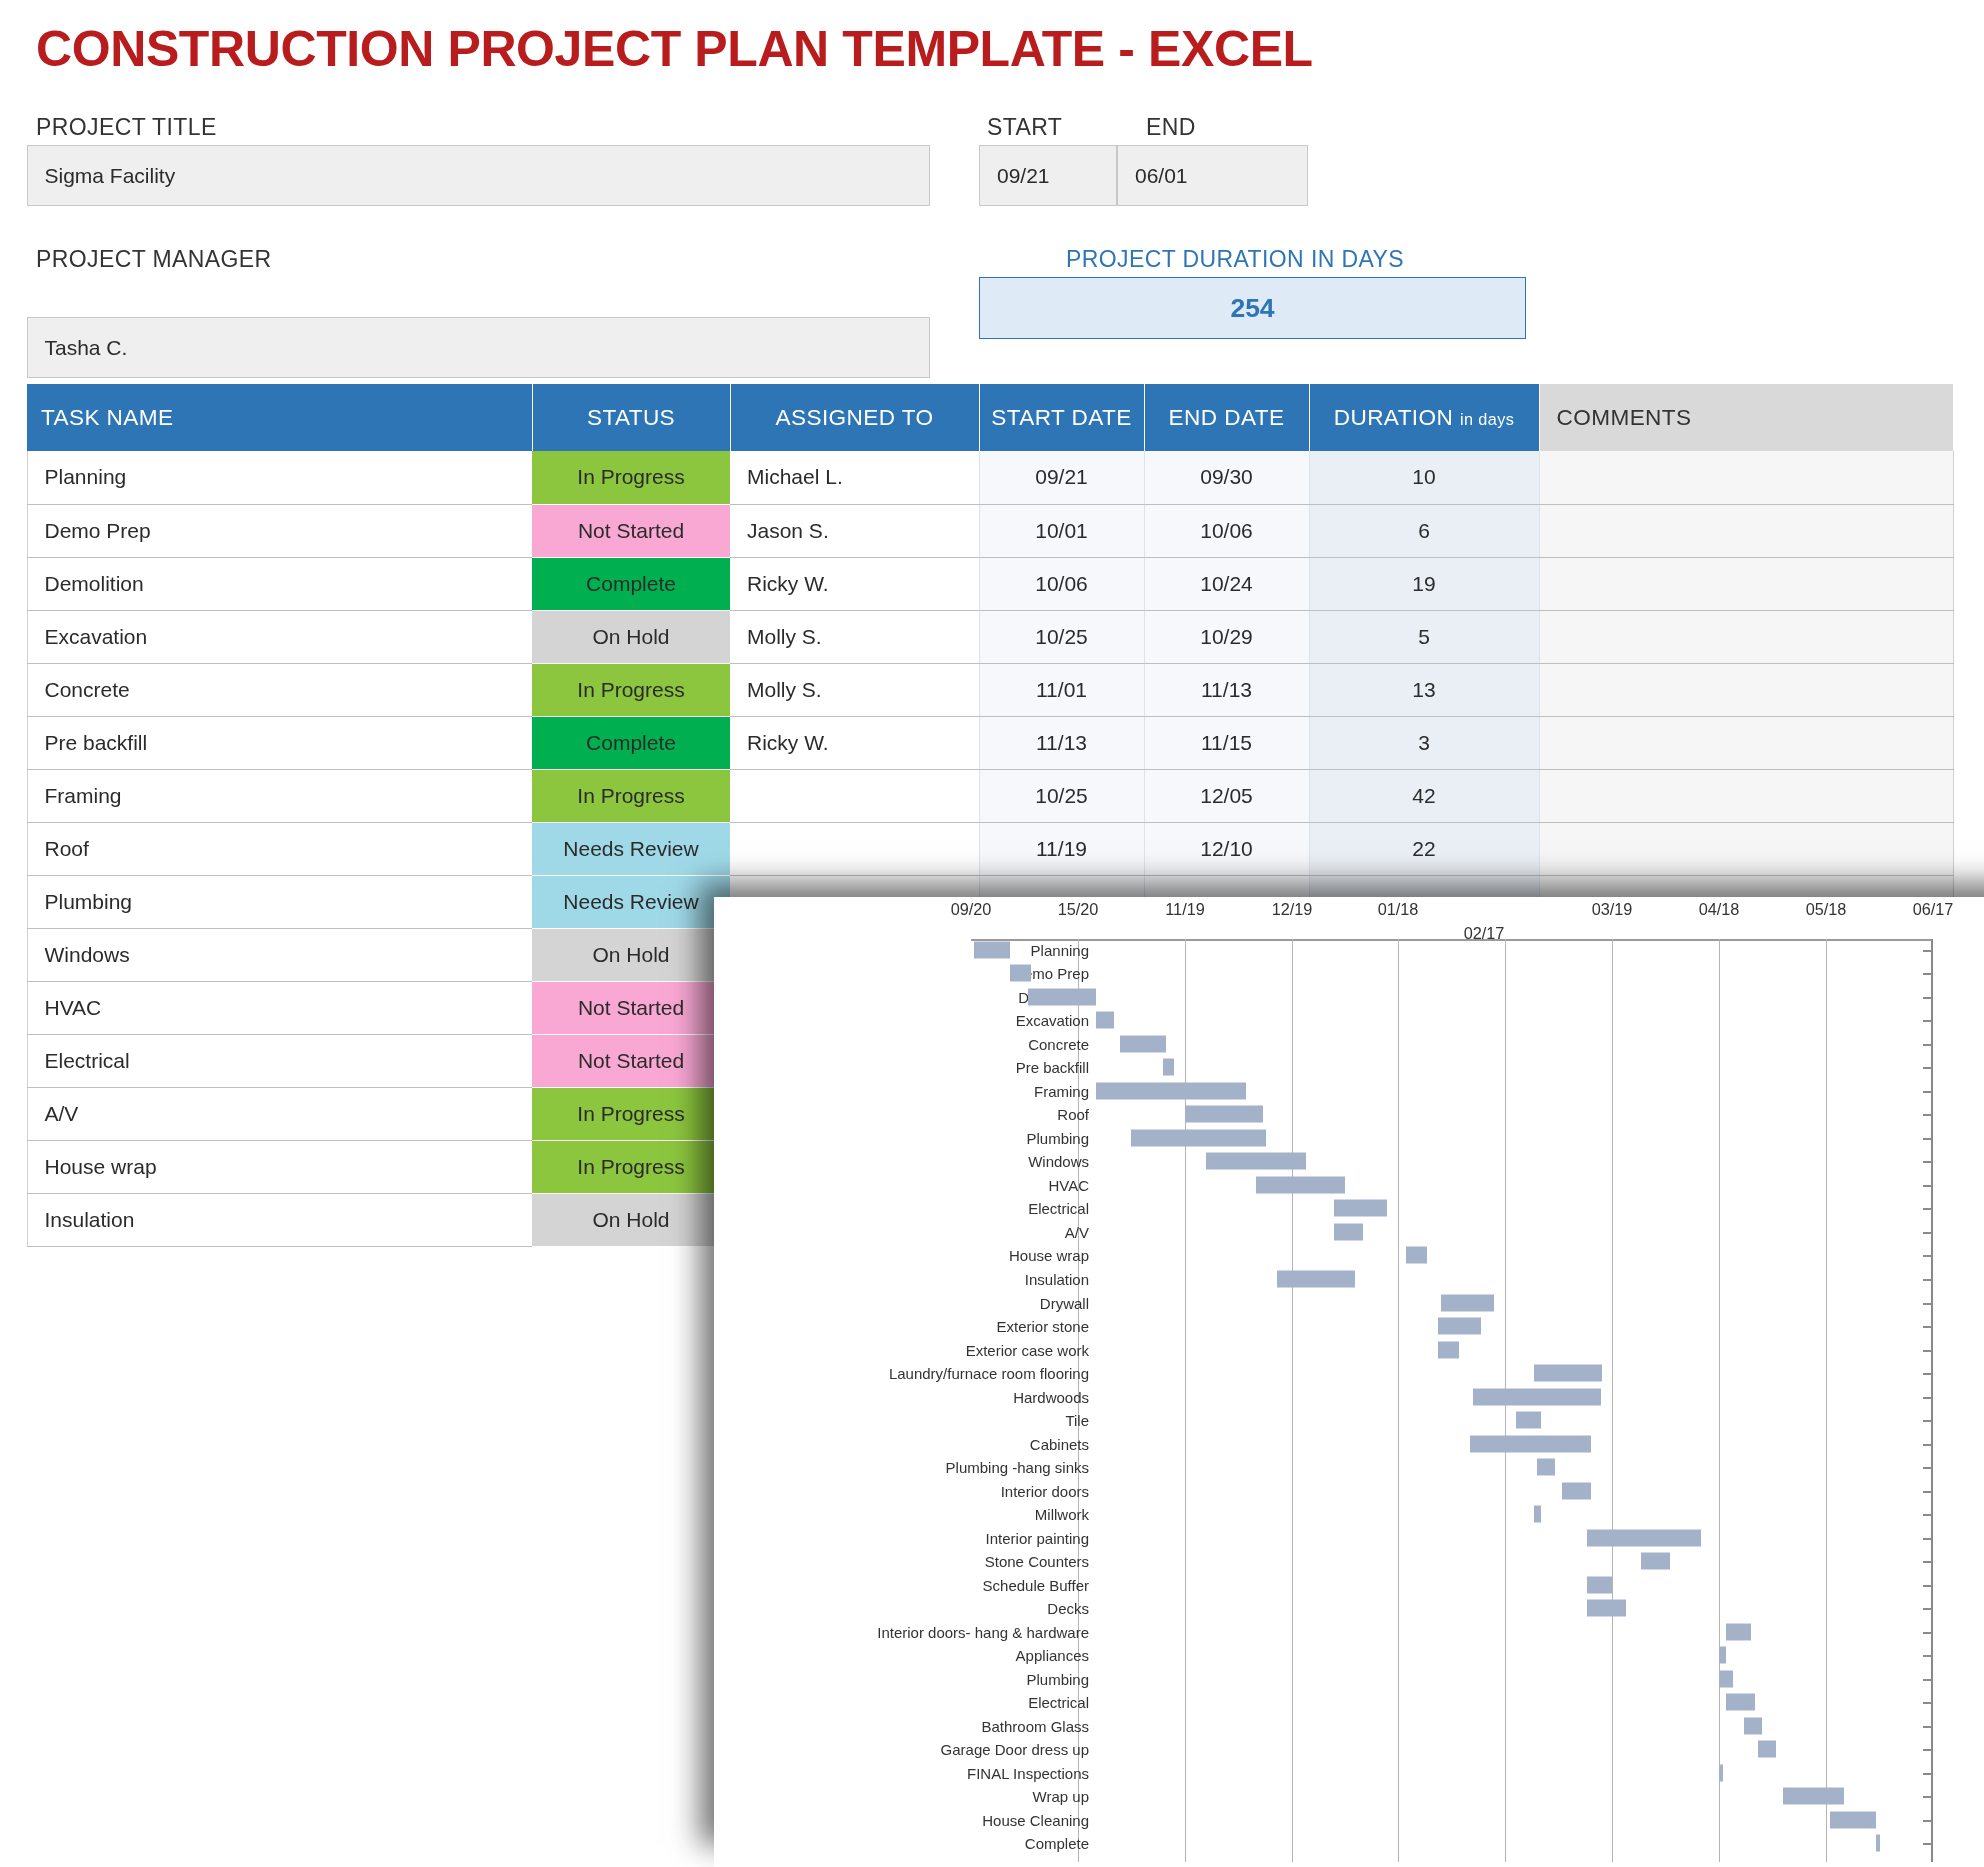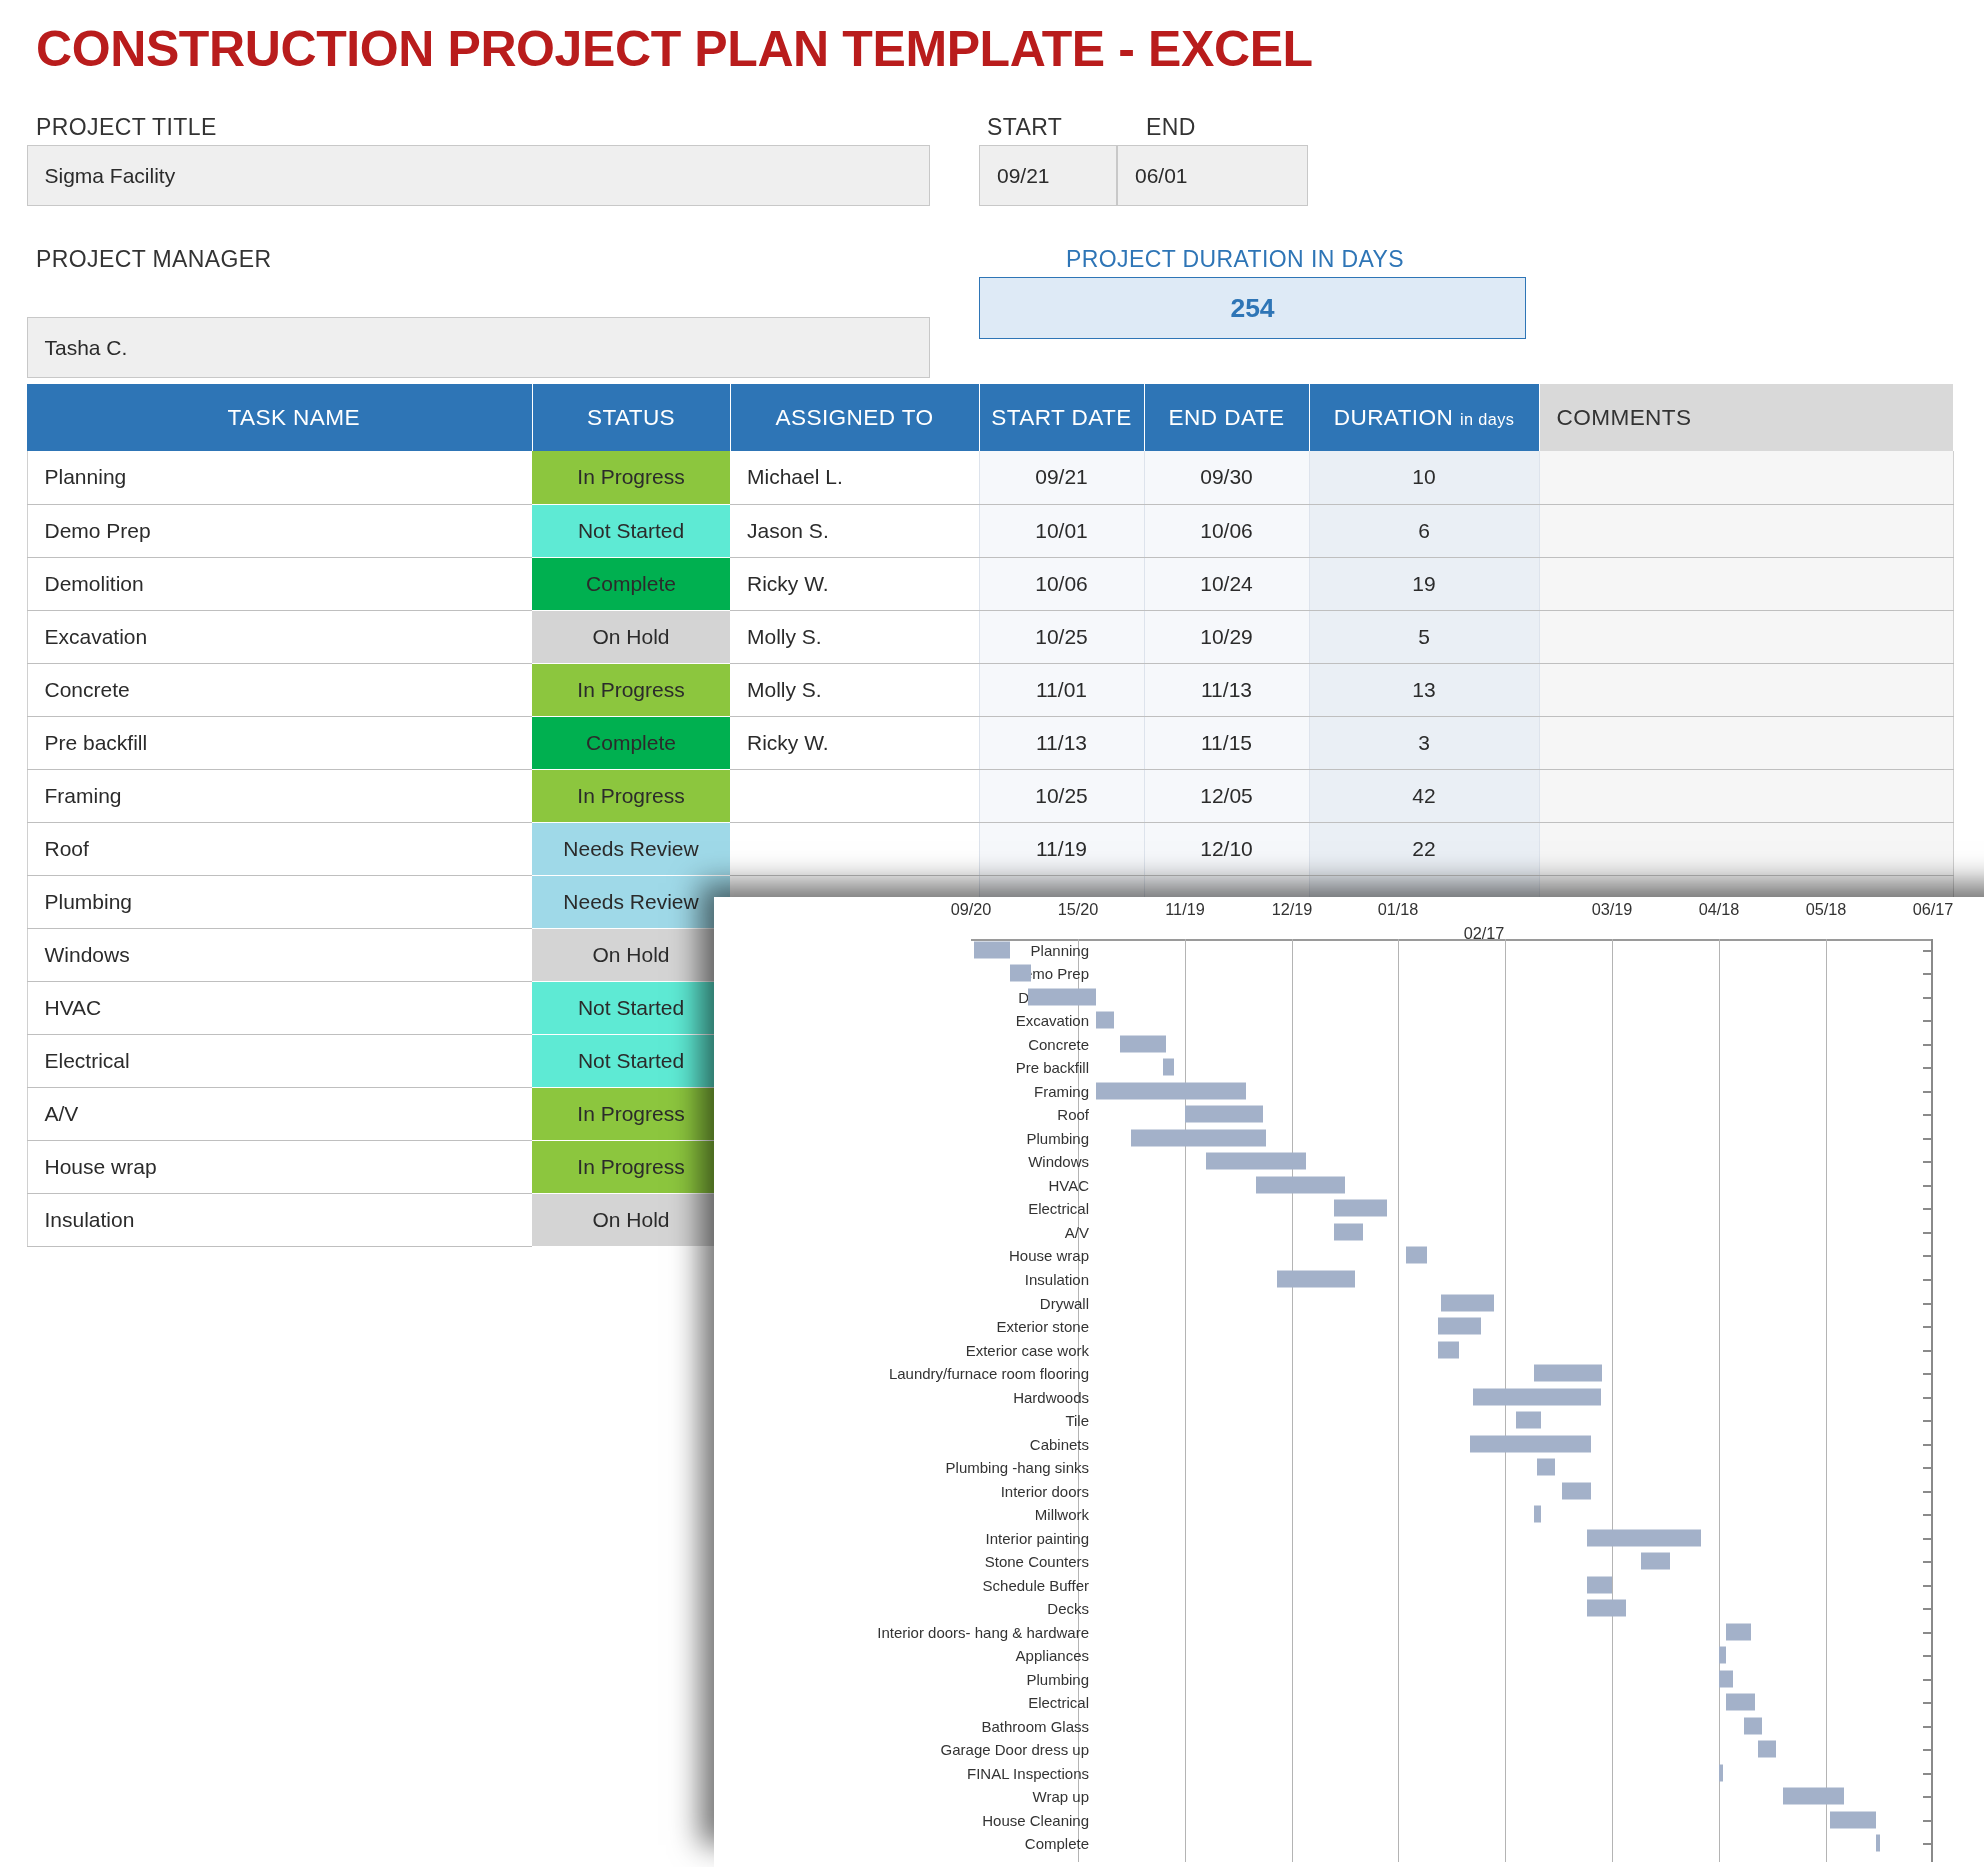--- a/index.html
+++ b/index.html
@@ -80,22 +80,22 @@
     color: #ffffff;
     font-weight: normal;
     font-size: 22.6px;
     height: 67px;
     text-align: center;
     vertical-align: middle;
     border-right: 1.6px solid #ffffff;
     letter-spacing: 0.4px;
   }
   #task-table th.col-task {
-    text-align: center;
-    padding-left: 30px;
+    text-align: left;
+    padding-left: 14px;
   }
   #task-table th.col-comments {
     background: #D9D9D9;
     color: #333333;
     text-align: left;
     padding-left: 17px;
     border-right: none;
   }
   #task-table th .small { font-size: 16.3px; }
 
@@ -126,21 +126,21 @@
     border-right: 0.8px solid #DDE3EC;
   }
   #task-table td.c-dur { background: #EAEFF5; }
   #task-table td.c-comments {
     background: #F6F6F6;
     border-right: 0.8px solid #D0D0D0;
   }
 
   
   .st-inprogress   { background: #8CC63E; }
-  .st-notstarted   { background: #5eead4; }
+  .st-notstarted   { background: #f9a8d4; }
   .st-complete     { background: #00B050; }
   .st-onhold       { background: #D4D4D4; }
   .st-needsreview  { background: #9FD9E8; }
 
   
   #gantt-panel {
     position: absolute;
     left: 714px; top: 897px;
     width: 1397px; height: 971px;
     background: #ffffff;

